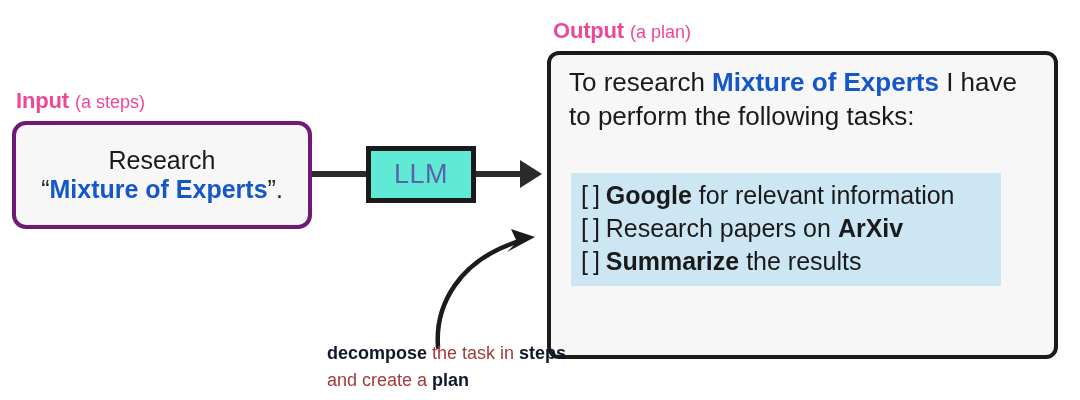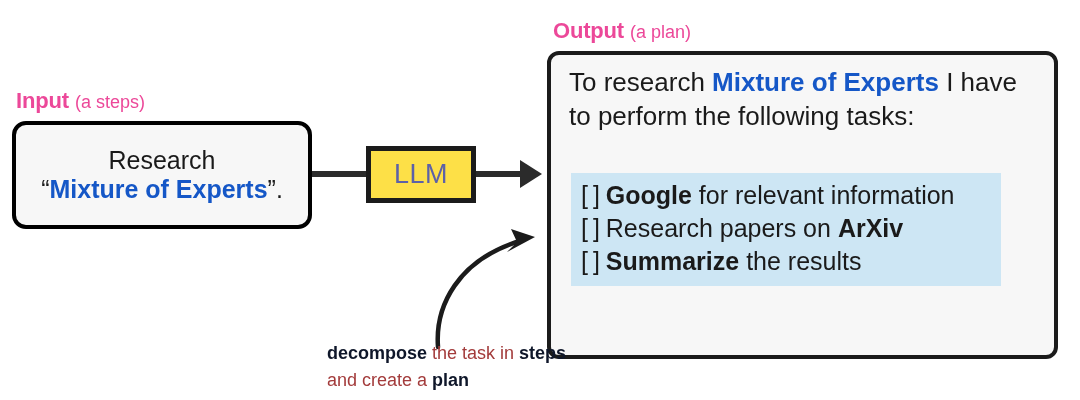--- a/index.html
+++ b/index.html
@@ -38,21 +38,21 @@
   }
 
   
   #input-box {
     position: absolute;
     left: 12px;
     top: 121px;
     width: 300px;
     height: 108px;
     box-sizing: border-box;
-    border: 4px solid #000000;
+    border: 4px solid #701a75;
     border-radius: 14px;
     background: #f7f7f7;
     display: flex;
     flex-direction: column;
     align-items: center;
     justify-content: center;
     line-height: 1.18;
   }
   #input-box .line1 {
     font-size: 25px;
@@ -70,21 +70,21 @@
 
   
   #llm-box {
     position: absolute;
     left: 366px;
     top: 146px;
     width: 110px;
     height: 57px;
     box-sizing: border-box;
     border: 5px solid #1b1b1b;
-    background: #fde047;
+    background: #5eead4;
     display: flex;
     align-items: center;
     justify-content: center;
   }
   #llm-box .llm-text {
     font-size: 27px;
     color: #5c61a8;
     letter-spacing: 0.5px;
   }
 

